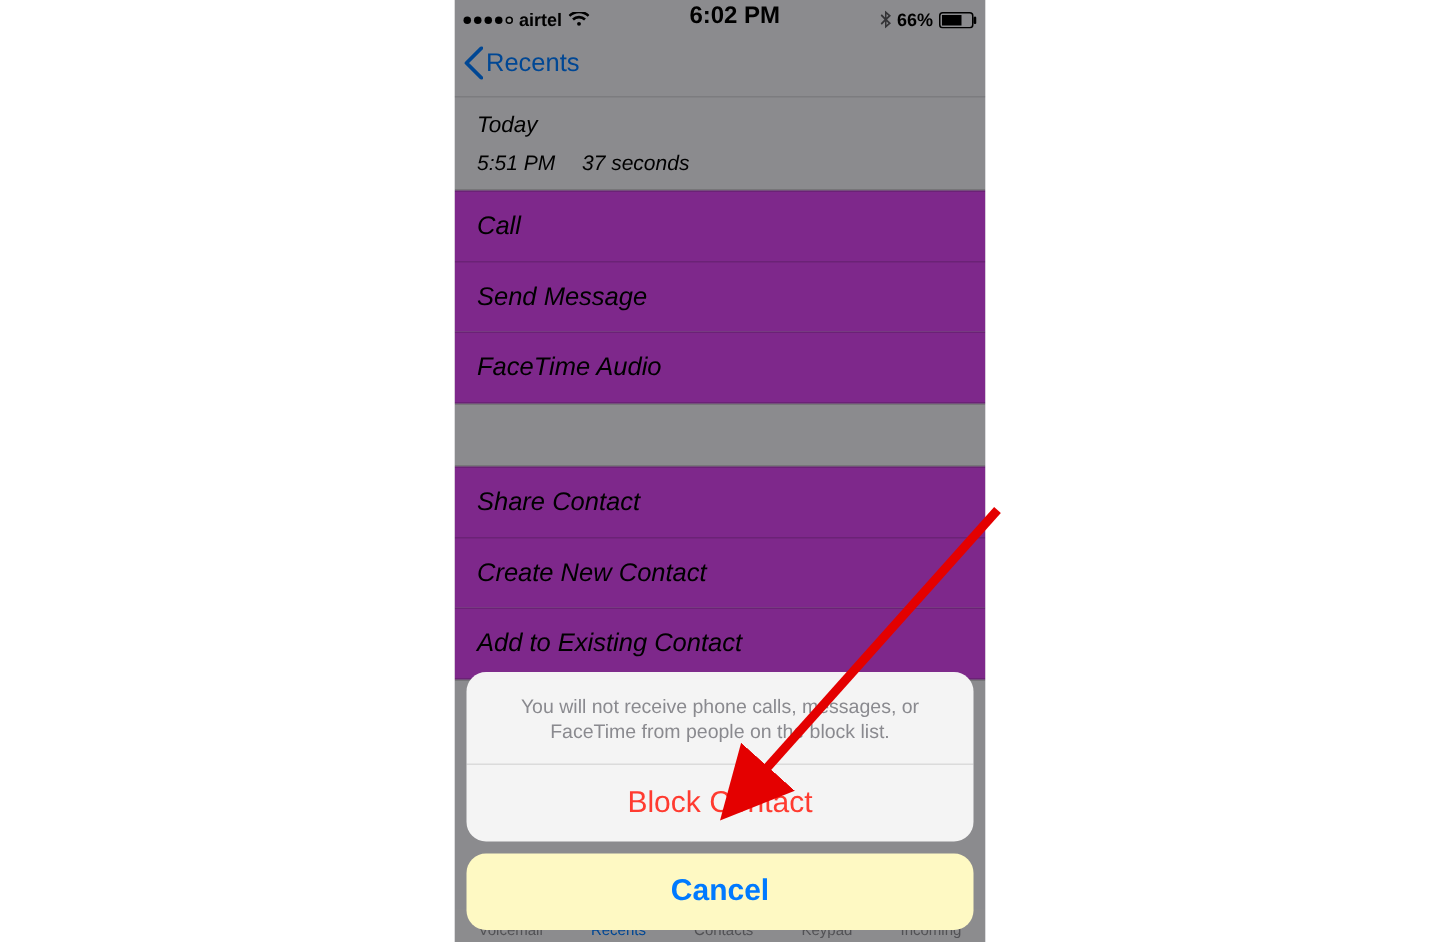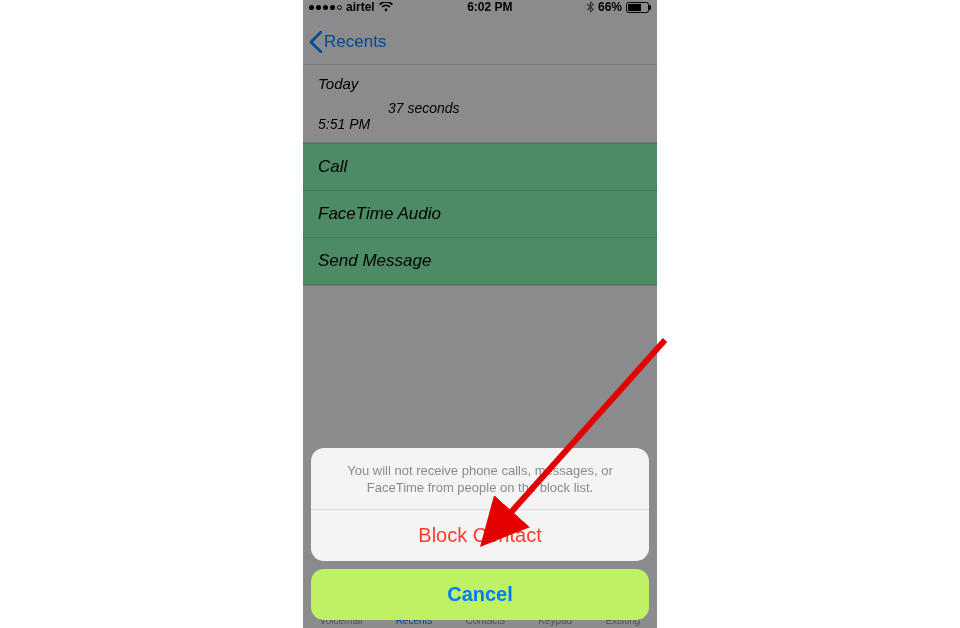--- a/index.html
+++ b/index.html
@@ -31,38 +31,38 @@
     inset: 0;
     background: rgba(0,0,0,0.42);
     pointer-events: none;
     z-index: 5;
   }
 
   
   .status-bar {
     height: 20px;
     display: flex;
-    align-items: flex-start;
+    align-items: flex-end;
     justify-content: space-between;
     padding: 0 6px;
     font-size: 12px;
     font-weight: 600;
     color: #000;
     background: #efeff4;
   }
   .status-left, .status-right {
     display: flex;
     align-items: center;
     gap: 4px;
   }
   .signal-dots { display:flex; gap:2px; }
   .dot { width:5px; height:5px; border-radius:50%; background:#000; }
   .dot.empty { background:#fff; border:1px solid #000; box-sizing:border-box; }
   .wifi-icon svg, .bt-icon svg, .battery-icon svg { display:block; }
-  .status-center { font-size:12px; font-weight:600; }
+  .status-center { font-size:16px; font-weight:600; }
 
   
   .nav-bar {
     height: 44px;
     display: flex;
     align-items: center;
     padding: 0 6px;
     background: #efeff4;
     border-bottom: 1px solid rgba(0,0,0,0.1);
     color: #007aff;
@@ -87,33 +87,33 @@
     padding: 10px 15px 4px;
     font-size: 15px;
     color: #000;
   }
   .call-row {
     display: flex;
     padding: 4px 15px 10px;
     font-size: 14px;
     color: #000;
   }
-  .call-time { width: 70px; margin-top: 16px; }
+  .call-time { width: 70px; }
   .call-type { font-weight: 700; flex:1; }
   .call-dur  { }
 
   .list {
     background: #fff0; 
   }
   .row {
     padding: 13px 15px;
     font-size: 17px;
     color: #000;
     border-top: 1px solid rgba(0,0,0,0.15);
-    background: #86efac;
+    background: #d946ef;
   }
   .row:last-child { border-bottom: 1px solid rgba(0,0,0,0.15); }
 
   .divider-block {
     border-top: 1px solid rgba(0,0,0,0.15);
     border-bottom: 1px solid rgba(0,0,0,0.15);
   }
 
   
   .tab-bar {
@@ -155,21 +155,21 @@
   }
   .sheet-btn {
     border-top: 1px solid rgba(0,0,0,0.1);
     padding: 14px 0;
     text-align: center;
     font-size: 20px;
   }
   .sheet-btn.destructive { color: #ff3b30; }
   .sheet-btn.cancel { color: #007aff; font-weight: 600; }
   .sheet-cancel {
-    background: #bef264;
+    background: #fef9c3;
     border-radius: 13px;
   }
 
   
   .annotation {
     position: absolute;
     z-index: 20;
     pointer-events: none;
   }
 </style>
@@ -225,34 +225,39 @@
 
   <div class="content">
     <div class="section-header">Today</div>
     <div class="call-row">
       <span class="call-time">5:51 PM</span>
       <span class="call-dur">37 seconds</span>
     </div>
 
     <div class="list divider-block">
       <div class="row">Call</div>
+      <div class="row">Send Message</div>
       <div class="row">FaceTime Audio</div>
-      <div class="row">Send Message</div>
     </div>
 
     <div style="height:40px"></div>
 
+    <div class="list divider-block">
+      <div class="row">Share Contact</div>
+      <div class="row">Create New Contact</div>
+      <div class="row">Add to Existing Contact</div>
+    </div>
   </div>
 
   <div class="tab-bar">
     <span class="tab-item">Voicemail</span>
     <span class="tab-item active">Recents</span>
     <span class="tab-item">Contacts</span>
     <span class="tab-item">Keypad</span>
-    <span class="tab-item">Existing</span>
+    <span class="tab-item">Incoming</span>
   </div>
 
   <div class="dimmer"></div>
 
   <div class="action-sheet">
     <div class="sheet-group">
       <div class="sheet-msg">You will not receive phone calls, messages, or FaceTime from people on the block list.</div>
       <div class="sheet-btn destructive">Block Contact</div>
     </div>
     <div class="sheet-cancel">

